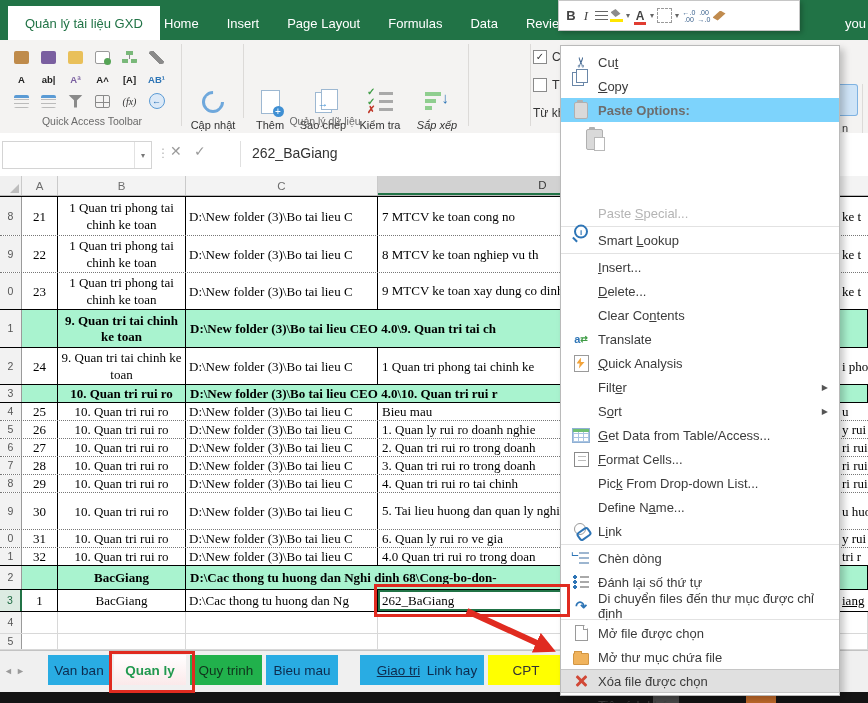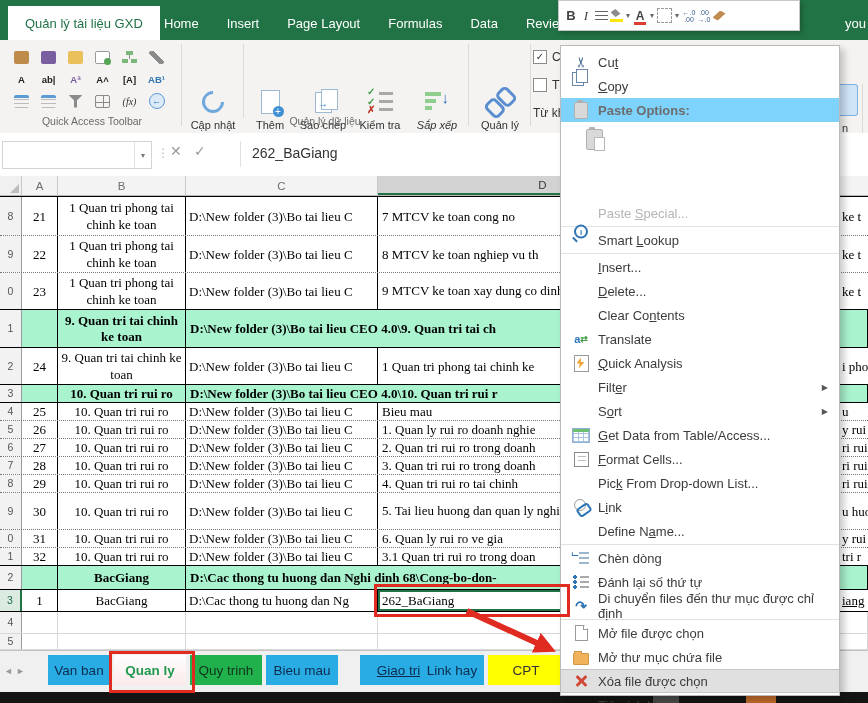--- a/index.html
+++ b/index.html
@@ -354,30 +354,20 @@
     <div class="bigbtn" style="left:410px;font-style:italic;">
       <span class="bico">
           <span class="i-sort"></span>
         </span>
       <span>Sắp xếp</span>
       <span>dữ liệu</span>
     </div>
     <div class="grplabel" style="left:186px;width:278px;">Quản lý dữ liệu</div>
     <div class="gsep" style="left:468px;"></div>
 
-    <div class="bigbtn" style="left:472px;width:56px;">
-      <span class="bico">
-          <span class="i-chain">
-            <span></span>
-            <span></span>
-          </span>
-        </span>
-      <span>Quản lý</span>
-      <span>liên kết ▾</span>
-    </div>
     <div class="gsep" style="left:530px;"></div>
 
     <div class="cbrow" style="top:10px;">
       <span class="cbx">✓</span>
       <span>Chỉ tìn</span>
     </div>
     <div class="cbrow" style="top:38px;">
       <span class="cbx"></span>
       <span>Tìm ki</span>
     </div>
@@ -527,21 +517,21 @@
       <span class="c ccell">D:\New folder (3)\Bo tai lieu C</span>
       <span class="c cd">6. Quan ly rui ro ve gia</span>
       <span class="c ce">y rui</span>
     </div>
 
     <div class="row bs" style="height:18px;">
       <span class="c g">1</span>
       <span class="c ca">32</span>
       <span class="c cb">10. Quan tri rui ro</span>
       <span class="c ccell">D:\New folder (3)\Bo tai lieu C</span>
-      <span class="c cd">3.1 Quan tri rui ro trong doan</span>
+      <span class="c cd">4.0 Quan tri rui ro trong doan</span>
       <span class="c ce">tri r</span>
     </div>
 
     <div class="row bs hrow" style="height:24px;">
       <span class="c g">2</span>
       <span class="c ca"></span>
       <span class="c cb">BacGiang</span>
       <span class="c cdm">D:\Cac thong tu huong dan Nghi dinh 68\Cong-bo-don-</span>
     </div>
 
@@ -659,27 +649,27 @@
     <div class="mi">
       <span class="mic">
           <span class="mi-fmt"></span>
         </span>
       <span><span></span><span class="u">F</span><span>ormat Cells...</span></span>
     </div>
     <div class="mi">
       <span><span>Pic</span><span class="u">k</span><span> From Drop-down List...</span></span>
     </div>
     <div class="mi">
+      <span><span>Define N</span><span class="u">a</span><span>me...</span></span>
+    </div>
+    <div class="mi">
       <span class="mic">
           <span class="mi-link"></span>
         </span>
       <span><span>L</span><span class="u">i</span><span>nk</span></span>
-    </div>
-    <div class="mi">
-      <span><span>Define N</span><span class="u">a</span><span>me...</span></span>
     </div>
     <div class="sep"></div>
     <div class="mi">
       <span class="mic">
           <span class="mi-insrow"></span>
         </span>
       <span>Chèn dòng</span>
     </div>
     <div class="mi">
       <span class="mic">

